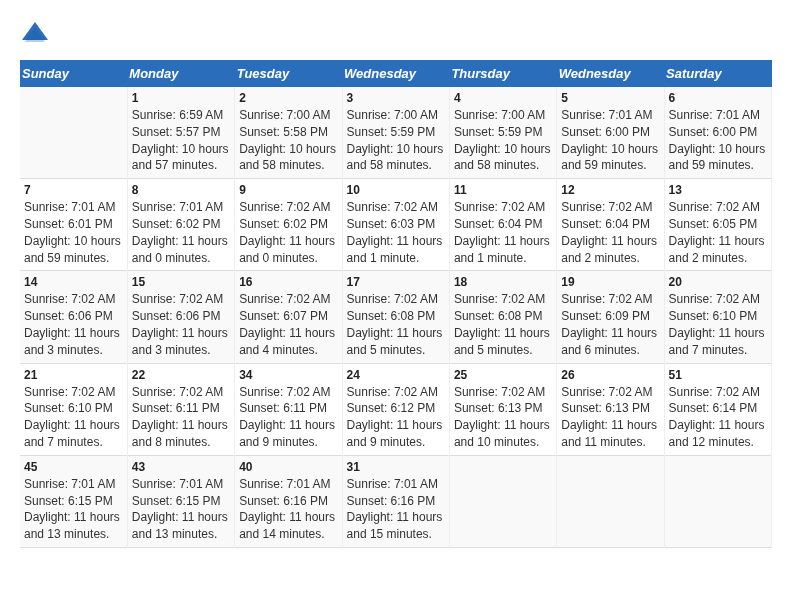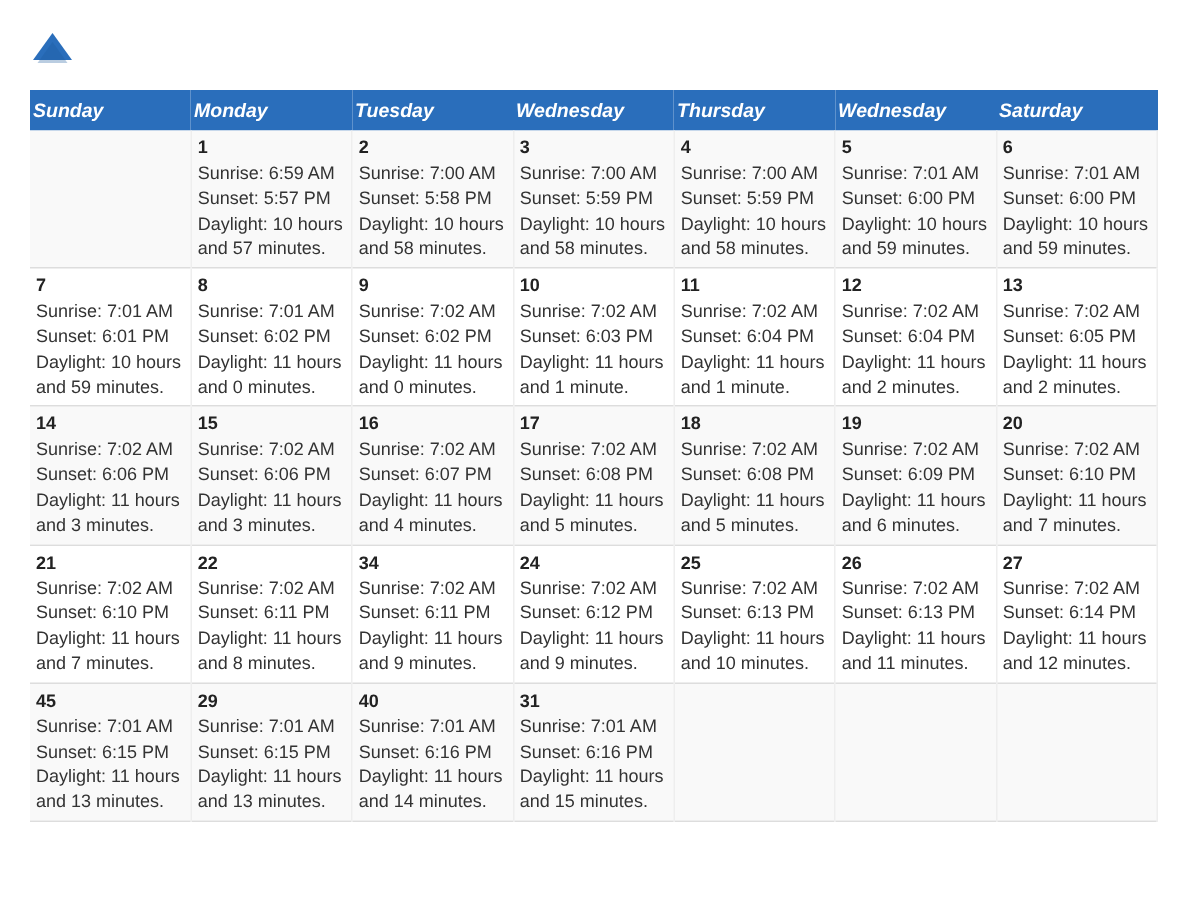--- a/index.html
+++ b/index.html
@@ -316,37 +316,37 @@
 and 10 minutes.</div>
           </td>
           <td>
             <div class="day-number">26</div>
             <div class="day-info" style="white-space: pre-line;">Sunrise: 7:02 AM
 Sunset: 6:13 PM
 Daylight: 11 hours
 and 11 minutes.</div>
           </td>
           <td>
-            <div class="day-number">27</div>
+            <div class="day-number">51</div>
             <div class="day-info" style="white-space: pre-line;">Sunrise: 7:02 AM
 Sunset: 6:14 PM
 Daylight: 11 hours
 and 12 minutes.</div>
           </td>
         </tr>
         <tr>
           <td>
             <div class="day-number">45</div>
             <div class="day-info" style="white-space: pre-line;">Sunrise: 7:01 AM
 Sunset: 6:15 PM
 Daylight: 11 hours
 and 13 minutes.</div>
           </td>
           <td>
-            <div class="day-number">29</div>
+            <div class="day-number">43</div>
             <div class="day-info" style="white-space: pre-line;">Sunrise: 7:01 AM
 Sunset: 6:15 PM
 Daylight: 11 hours
 and 13 minutes.</div>
           </td>
           <td>
             <div class="day-number">40</div>
             <div class="day-info" style="white-space: pre-line;">Sunrise: 7:01 AM
 Sunset: 6:16 PM
 Daylight: 11 hours

